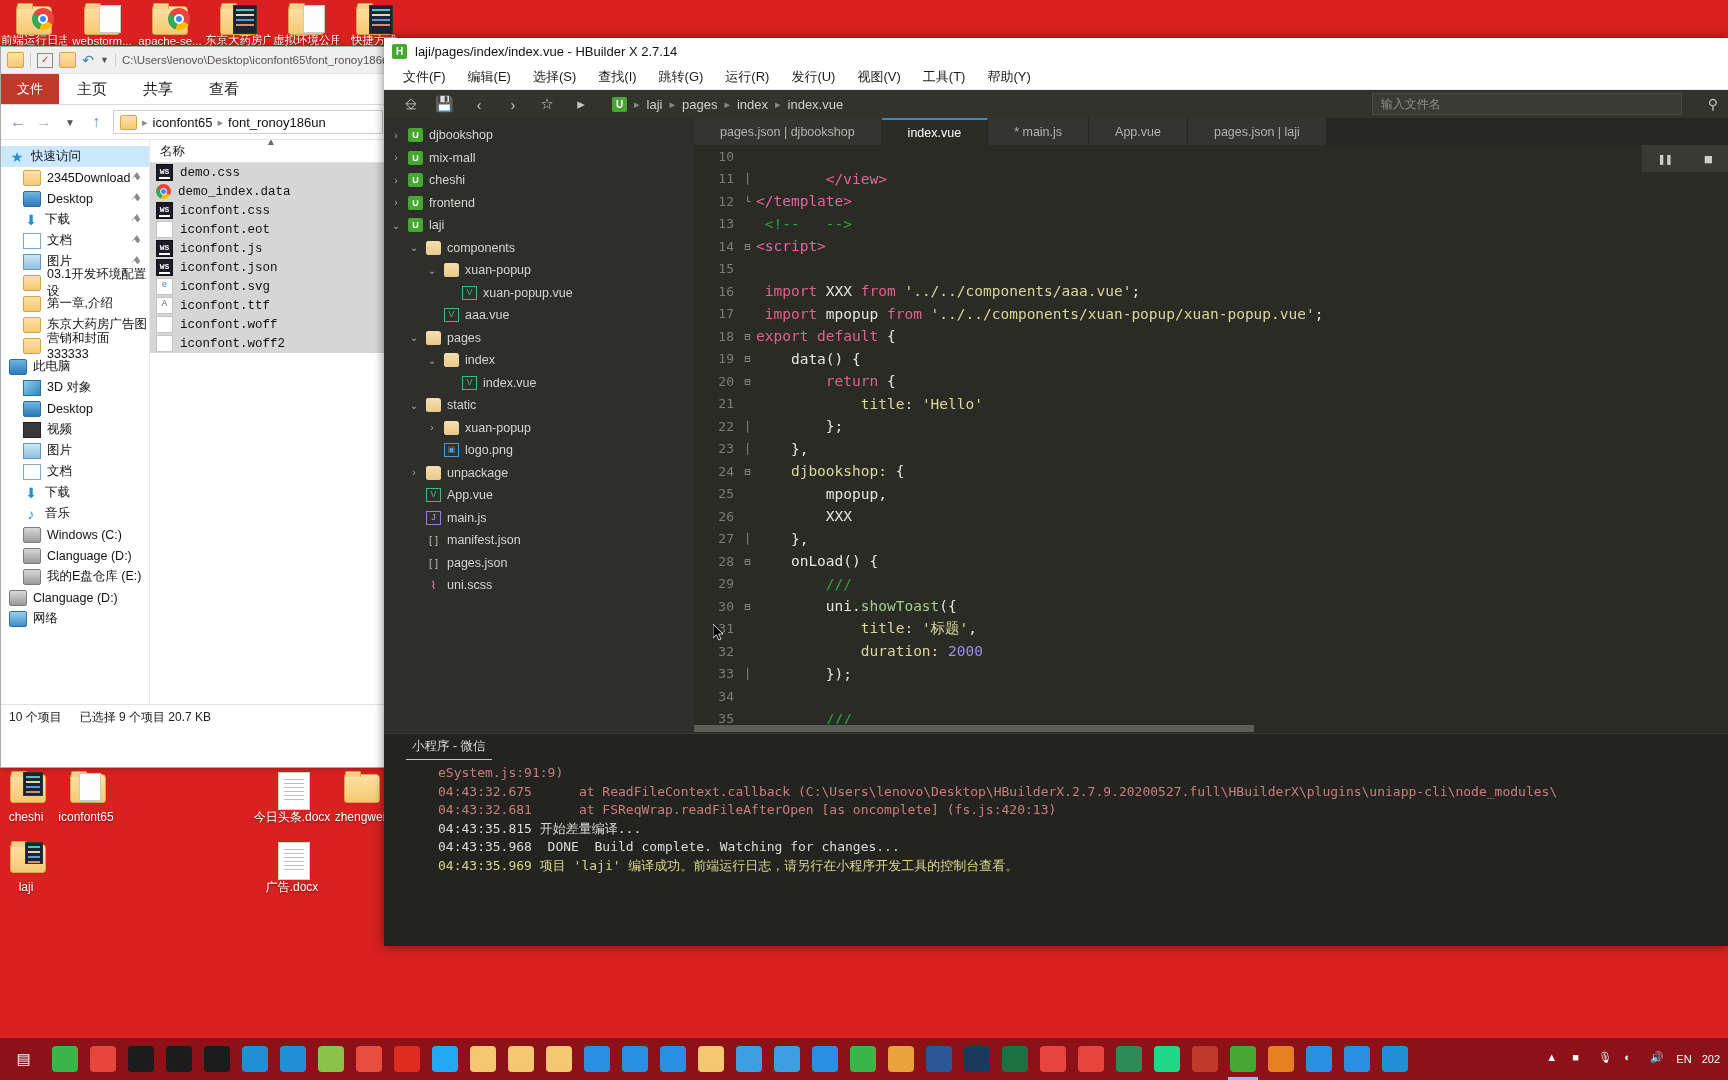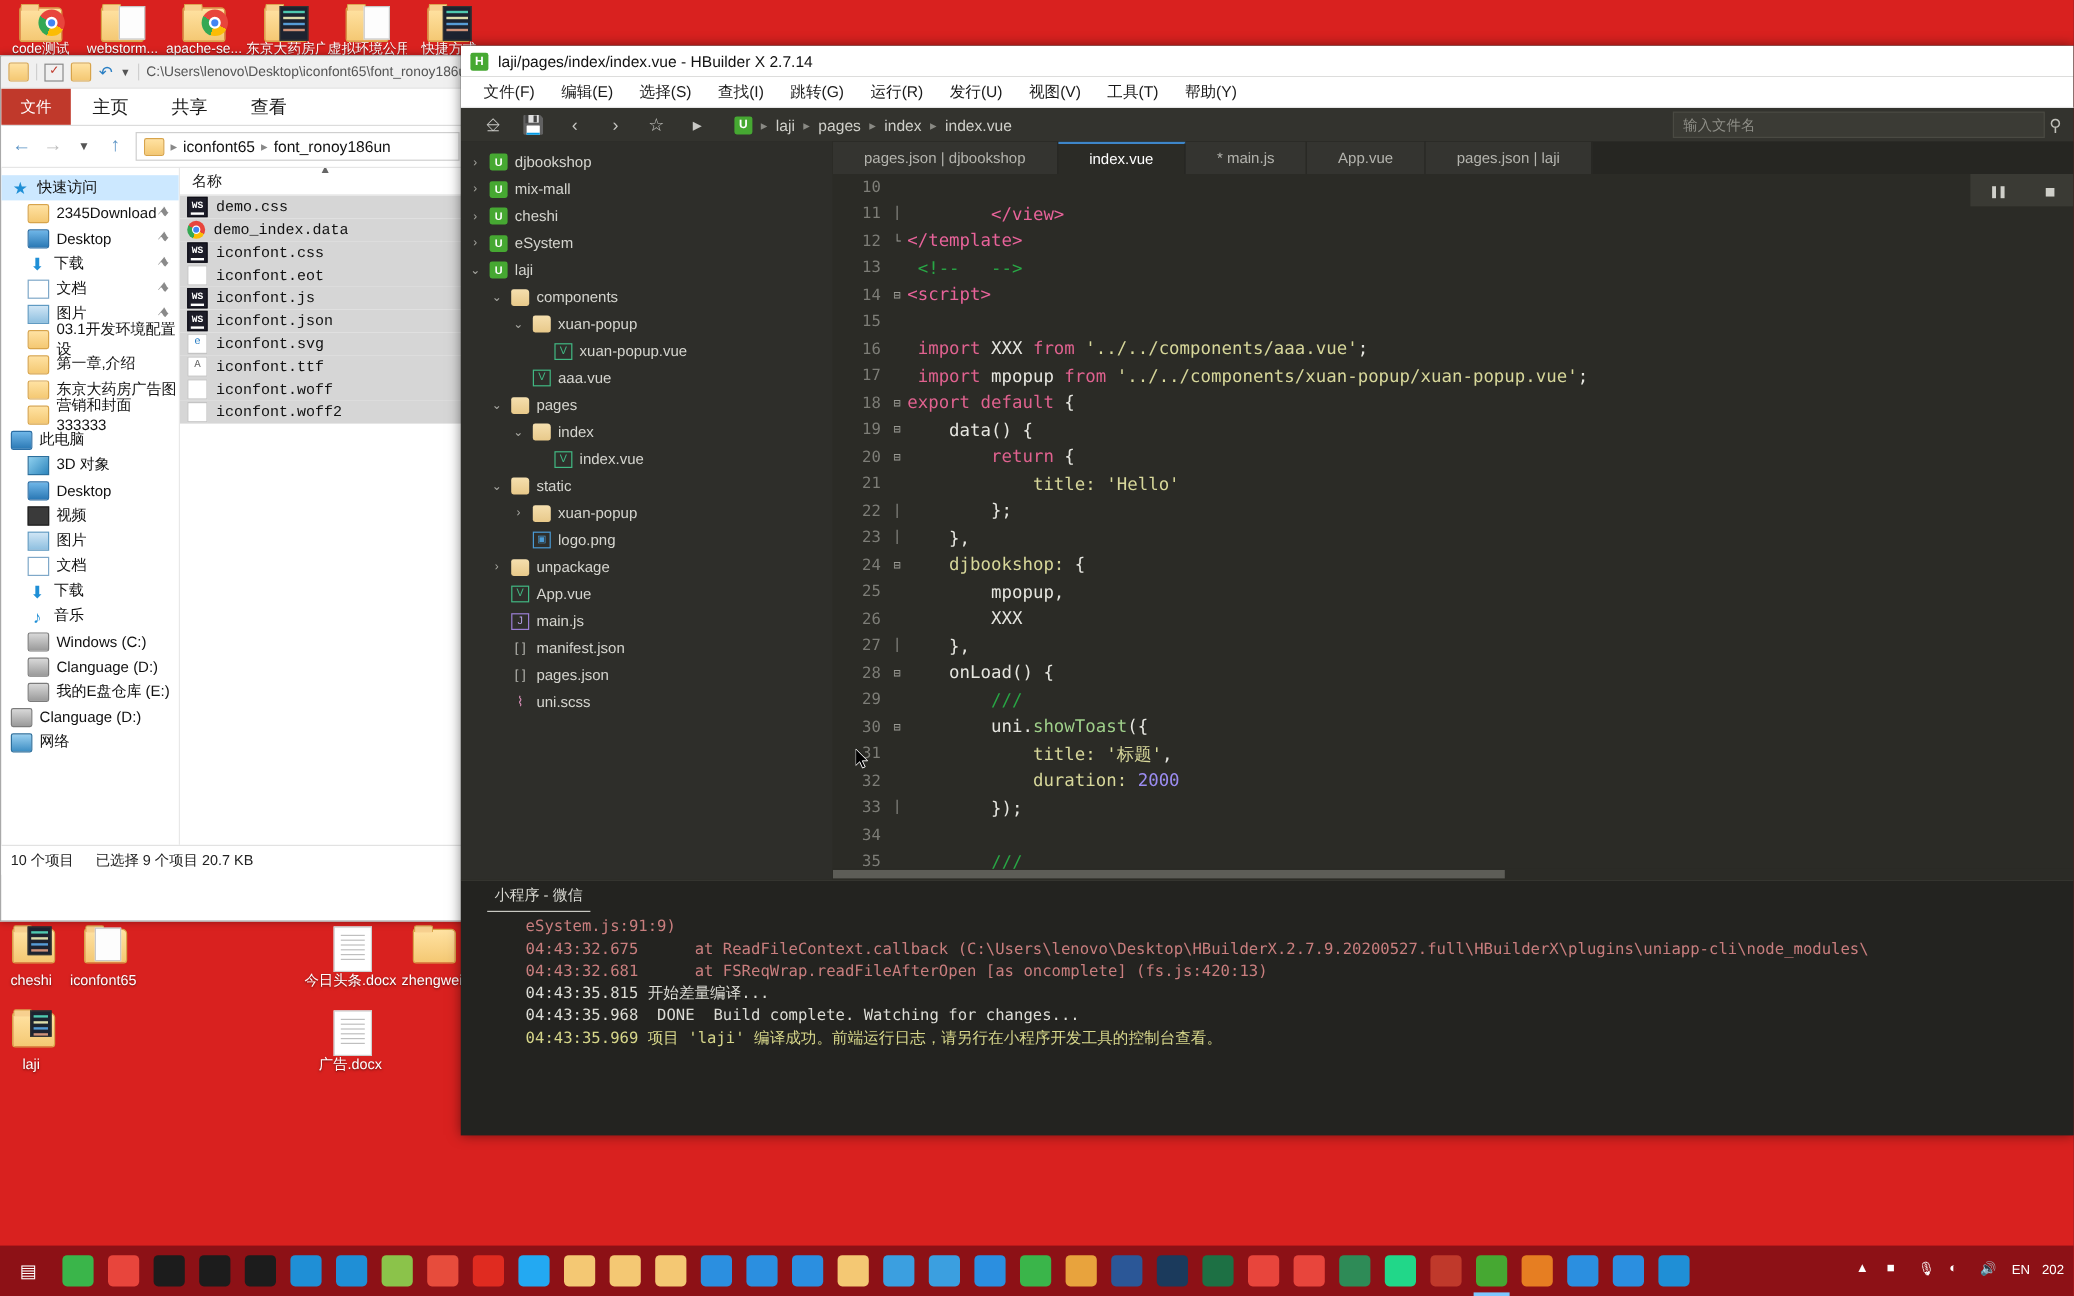--- a/index.html
+++ b/index.html
@@ -91,21 +91,21 @@
   .hb-title{height:26px;background:#fff;display:flex;align-items:center;gap:8px;padding-left:8px;}
   .hb-logo{width:15px;height:15px;background:#46a832;color:#fff;font-size:10px;font-weight:bold;text-align:center;line-height:15px;border-radius:2px;}
   .hb-title .t{font-size:13px;color:#111;}
   .hb-menu{height:25px;background:#fff;display:flex;align-items:center;padding-left:8px;gap:0;border-bottom:1px solid #e6e6e6;}
   .hb-menu .mi{font-size:13px;color:#1a1a1a;padding:0 11px;height:25px;display:flex;align-items:center;}
   .hb-tools{height:28px;background:#33332e;display:flex;align-items:center;gap:0;padding-left:10px;}
   .tool-btn{width:34px;height:28px;display:flex;align-items:center;justify-content:center;color:#c8c8c4;font-size:15px;}
   .crumbs{display:flex;align-items:center;gap:7px;margin-left:14px;color:#cfcfc9;font-size:13px;}
   .crumbs .u{width:15px;height:15px;background:#46a832;color:#fff;font-size:10px;font-weight:bold;text-align:center;line-height:15px;border-radius:2px;}
   .crumbs .sep{color:#8a8a84;font-size:11px;}
-  .crumb-search{margin-left:auto;display:flex;align-items:center;gap:4px;padding-right:10px;}
+  .crumb-search{margin-left:auto;display:flex;align-items:center;gap:26px;padding-right:10px;}
   .search-box{width:300px;height:20px;background:#3b3b35;border:1px solid #4a4a43;color:#8d8d86;font-size:12px;display:flex;align-items:center;padding-left:8px;}
   .hb-main{display:flex;height:615px;}
   .hb-tree{width:310px;background:#2e2e2a;overflow:hidden;padding-top:6px;}
   .tn{height:22.5px;display:flex;align-items:center;gap:6px;font-size:12.5px;color:#d5d5cf;white-space:nowrap;}
   .tn .arw{width:12px;text-align:center;color:#a7a7a1;font-size:10px;flex:0 0 12px;}
   .tn .ti{width:15px;height:14px;flex:0 0 15px;}
   .ti-u{background:#46a832;color:#fff;font-size:9px;font-weight:bold;text-align:center;line-height:14px;border-radius:2px;}
   .ti-folder{background:linear-gradient(180deg,#f5dfae,#e8c98a);border-radius:2px 3px 2px 2px;}
   .ti-vue{border:1.4px solid #41b883;color:#41b883;font-size:9px;text-align:center;line-height:11px;box-sizing:border-box;}
   .ti-js{border:1.4px solid #9b7fd4;color:#b7a1e8;font-size:9px;text-align:center;line-height:11px;box-sizing:border-box;}
@@ -146,21 +146,21 @@
 <body>
 
 <div id="desktop">
 
   <div class="desk-icons-top" id="topIcons">
       <div class="dicon">
         <span class="glyph">
           <span class="folder-shape"></span>
           <span class="chrome-ball"></span>
         </span>
-        <span class="lbl">code测试</span>
+        <span class="lbl">前端运行日志</span>
       </div>
       <div class="dicon">
         <span class="glyph">
           <span class="folder-shape"></span>
           <span class="paper-shape"></span>
         </span>
         <span class="lbl">webstorm...</span>
       </div>
       <div class="dicon">
         <span class="glyph">
@@ -484,21 +484,21 @@
           <span>mix-mall</span>
         </div>
         <div class="tn" style="padding-left: 6px;">
           <span class="arw">›</span>
           <span class="ti ti-u">U</span>
           <span>cheshi</span>
         </div>
         <div class="tn" style="padding-left: 6px;">
           <span class="arw">›</span>
           <span class="ti ti-u">U</span>
-          <span>eSystem</span>
+          <span>frontend</span>
         </div>
         <div class="tn" style="padding-left: 6px;">
           <span class="arw">⌄</span>
           <span class="ti ti-u">U</span>
           <span>laji</span>
         </div>
         <div class="tn" style="padding-left: 24px;">
           <span class="arw">⌄</span>
           <span class="ti ti-folder"></span>
           <span>components</span>

